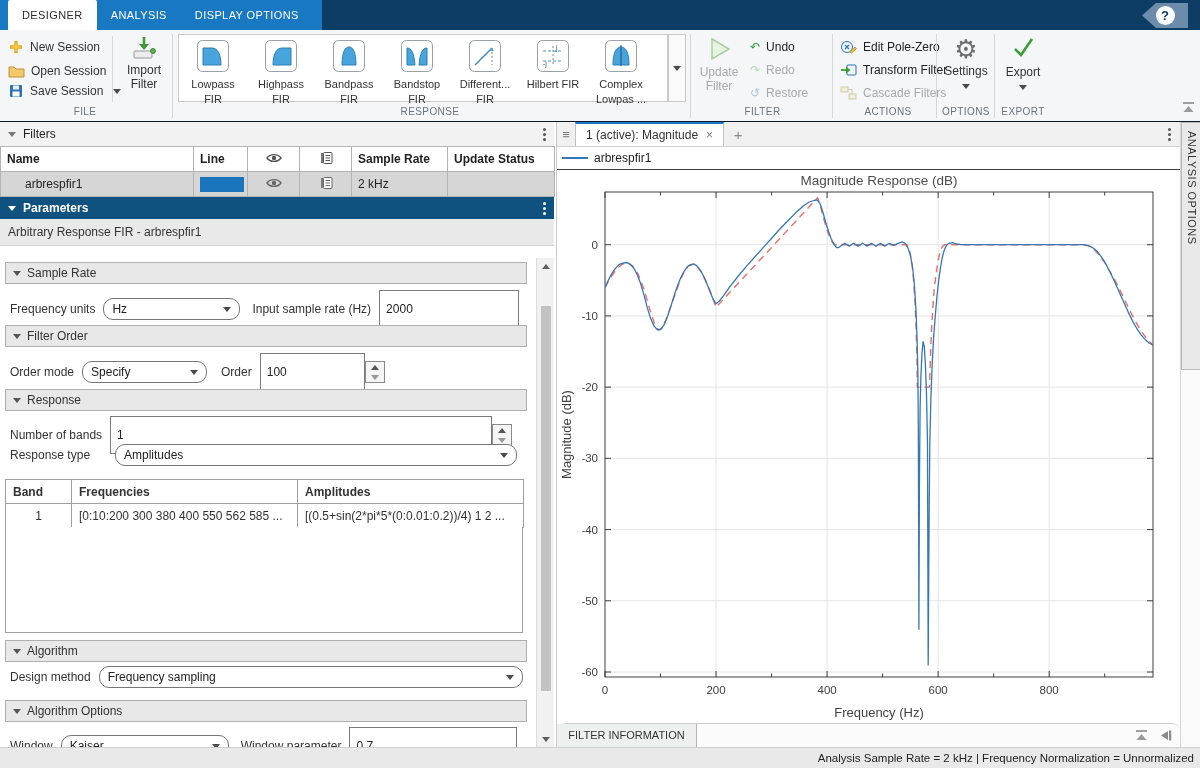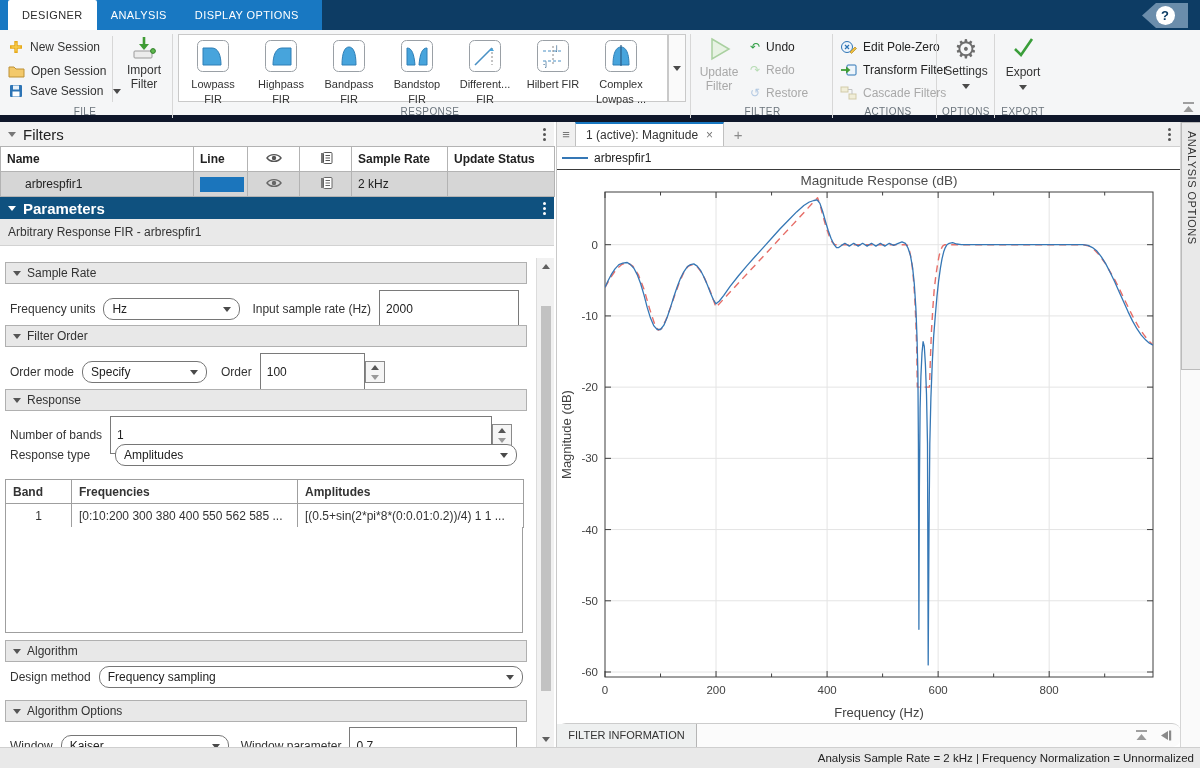--- a/index.html
+++ b/index.html
@@ -10,41 +10,41 @@
   
   .topbar { position:absolute; left:0; top:0; width:1200px; height:30px; background:#0d3c64; }
   .topbar-blue { position:absolute; left:0; top:0; width:322px; height:30px; background:#1878c2; display:flex; align-items:flex-end; }
   .top-tab { height:30px; display:flex; align-items:center; justify-content:center; color:#fff; font-size:11px; letter-spacing:.4px; padding:0 14px; cursor:default; }
   .top-tab.selected { background:#fff; color:#2b2b2b; margin-left:8px; border-radius:2px 2px 0 0; }
   .help-wrap { position:absolute; right:12px; top:3px; width:46px; height:25px; background:#6b8dab;
                clip-path:polygon(14px 0,100% 0,100% 100%,14px 100%,0 50%); display:flex; align-items:center; justify-content:center; }
   .help-circle { width:19px; height:19px; border-radius:50%; background:#fff; color:#0d3c64; font-weight:bold; font-size:13px; display:flex; align-items:center; justify-content:center; }
 
   
-  .ribbon { position:absolute; left:0; top:30px; width:1200px; height:92px; background:#f5f6f7; border-bottom:7px solid #0f172a; }
+  .ribbon { position:absolute; left:0; top:30px; width:1200px; height:92px; background:#f5f6f7; border-bottom:1px solid #0f172a; }
   .vsep { position:absolute; top:4px; height:84px; width:1px; background:#d7d7d7; }
   .grp-label { position:absolute; top:76px; height:14px; font-size:10px; color:#6a737b; text-align:center; letter-spacing:.4px; }
   .file-item { position:absolute; left:8px; height:22px; display:flex; align-items:center; gap:6px; cursor:default; }
   .file-item span { font-size:12px; color:#333; }
   .big-btn { position:absolute; text-align:center; }
   .big-btn .lbl { font-size:12px; color:#333; line-height:14px; }
   .big-btn .lbl.disabled { color:#a9a9a9; }
   .gallery { position:absolute; left:178px; top:4px; width:490px; height:68px; background:#fff; border:1px solid #c9c9c9; display:flex; }
   .gal-item { width:68px; height:66px; text-align:center; padding-top:4px; cursor:default; }
   .gal-item .glabel { font-size:11px; line-height:12.5px; color:#333; margin-top:2px; }
   .gal-drop { position:absolute; left:668px; top:4px; width:18px; height:68px; background:#fafafa; border:1px solid #c9c9c9; display:flex; align-items:center; justify-content:center; }
   .row-btn { position:absolute; height:22px; display:flex; align-items:center; gap:6px; }
   .row-btn span { font-size:12px; }
   .caret { width:0; height:0; border-left:4px solid transparent; border-right:4px solid transparent; border-top:5px solid #4a4a4a; display:inline-block; }
   .glyph-icon { font-size:15px; line-height:15px; }
 
   
   .filters-header { position:absolute; left:0; top:122px; width:554px; height:24px; background:#f2f2f2; display:flex; align-items:center; padding:0 8px; }
   .tri-down { width:0; height:0; border-left:4px solid transparent; border-right:4px solid transparent; border-top:5px solid #777; margin-right:7px; }
-  .sec-title { font-size:15px; color:#222; }
+  .sec-title { font-size:12px; color:#222; }
   .dots-v { margin-left:auto; display:flex; flex-direction:column; gap:2px; }
   .dots-v i { width:3px; height:3px; border-radius:50%; background:#555; }
   .dots-v.white i { background:#fff; }
 
   table.ftable { position:absolute; left:0; top:146px; width:554px; border-collapse:collapse; table-layout:fixed; }
   table.ftable th, table.ftable td { border:1px solid #b3b3b3; height:25px; padding:0 6px; font-size:12px; text-align:left; overflow:hidden; white-space:nowrap; }
   table.ftable th { background:#fff; font-weight:bold; color:#222; }
   table.ftable td { background:#d6d6d6; color:#222; }
   .swatch { width:44px; height:15px; background:#1b75bc; margin:0 auto; }
 
@@ -449,21 +449,21 @@
         </colgroup>
       <tbody>
           <tr>
         <th>Band</th>
         <th>Frequencies</th>
         <th>Amplitudes</th>
       </tr>
       <tr>
         <td style="text-align:center;">1</td>
         <td>[0:10:200 300 380 400 550 562 585 ...</td>
-        <td>[(0.5+sin(2*pi*8*(0:0.01:0.2))/4) 1 1 ...</td>
+        <td>[(0.5+sin(2*pi*5*(0:0.01:0.2))/4) 1 2 ...</td>
       </tr>
     </tbody>
       </table>
     <div class="btable-empty"></div>
 
     <div class="psec" style="top:394px;">
       <span class="tri-down"></span>
       <span>Algorithm</span>
     </div>
     <div class="prow" style="top:420px;">

